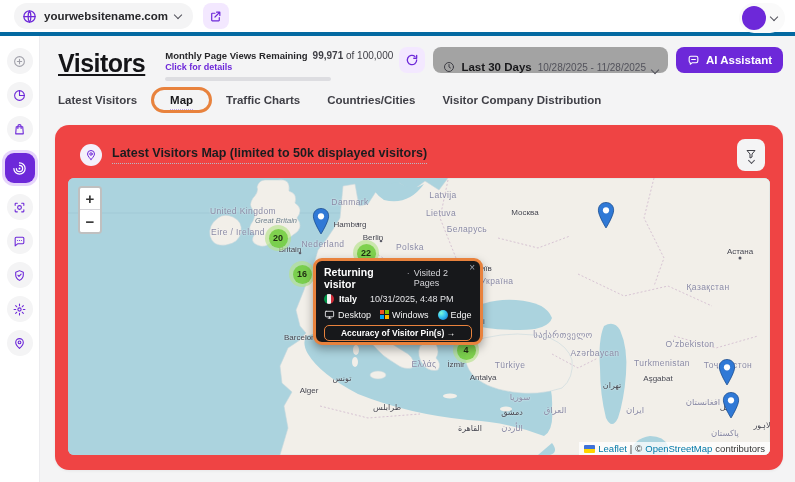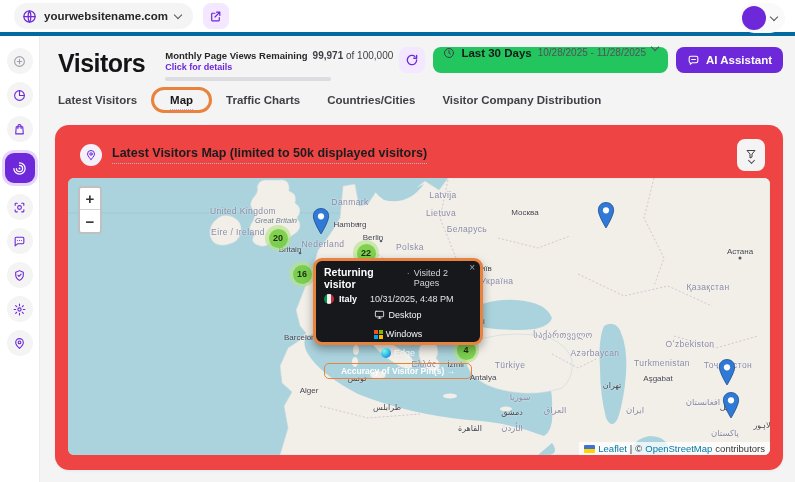--- a/index.html
+++ b/index.html
@@ -29,33 +29,33 @@
     background:#fff; border-right:1px solid #ececef; display:flex; flex-direction:column;
     align-items:center; padding-top:12px; gap:8px; z-index:20;}
   .side-item { width:26px; height:26px; border-radius:50%; background:#f4f4f5;
     display:flex; align-items:center; justify-content:center; color:var(--accent,#6d28d9); cursor:pointer; flex:none;}
   .side-item.muted { color:#a1a1aa; }
   .side-item.active { width:30px; height:30px; border-radius:9px; background:var(--accent,#6d28d9);
     color:#fff; box-shadow:0 0 0 3px #e6d5fb; margin:3px 0;}
 
   
   .page-header { position:absolute; left:58px; top:44px; right:12px; height:42px; display:flex; align-items:flex-start;}
-  .page-title { font-size:25px; font-weight:800; letter-spacing:-0.5px; color:#141417; margin-top:5px;}
+  .page-title { font-size:25px; font-weight:800; letter-spacing:-0.5px; color:#141417; margin-top:5px;text-decoration:underline;}
   .quota { margin-left:20px; margin-top:6px; width:168px; }
   .quota-top { display:flex; align-items:baseline; }
   .quota-label { font-size:9.5px; font-weight:700; color:#27272a; white-space:nowrap;}
   .quota-value { font-size:10px; color:#3f3f46; margin-left:5px; white-space:nowrap;}
   .quota-value b { font-weight:700; }
   .quota-link { font-size:9px; font-weight:600; color:var(--accent,#6d28d9); cursor:pointer; margin-top:1px;}
   .quota-bar { margin-top:5px; width:166px; height:4px; border-radius:2px; background:#e7e7ea; overflow:hidden;}
   .quota-fill { height:100%; background:#dddde1; border-radius:2px;}
   .hdr-controls { margin-left:auto; display:flex; align-items:center; gap:8px; margin-top:3px;}
   .refresh-btn { width:26px; height:26px; border-radius:8px; background:var(--accent-light,#f3e8ff);
     color:var(--accent,#6d28d9); display:flex; align-items:center; justify-content:center; cursor:pointer;}
-  .date-pill { height:26px; border-radius:8px; background:#22c55e; display:flex; align-items:flex-start;
+  .date-pill { height:26px; border-radius:8px; background:#a3a3a3; display:flex; align-items:flex-end;
     gap:6px; padding:0 10px; cursor:pointer;}
   .date-pill .preset { font-size:11.5px; font-weight:700; color:#18181b; white-space:nowrap;}
   .date-pill .range { font-size:10px; color:#52525b; white-space:nowrap;}
   .date-pill .icon { color:#3f3f46; }
   .ai-btn { height:26px; border-radius:8px; background:var(--accent,#6d28d9); color:#fff;
     display:flex; align-items:center; gap:6px; padding:0 11px; cursor:pointer;}
   .ai-btn .lbl { font-size:11.5px; font-weight:700; white-space:nowrap;}
 
   
   .tabs { position:absolute; left:58px; top:94px; display:flex; gap:27px; align-items:center; z-index:5;}
@@ -111,21 +111,21 @@
   .vt-row1 { display:flex; align-items:baseline; gap:4px;}
   .vt-title { font-size:10.5px; font-weight:700;}
   .vt-dot { font-size:9px; color:#a1a1aa;}
   .vt-sub { font-size:9px; color:#d4d4d8;}
   .vt-close { position:absolute; right:5px; top:1px; font-size:10px; color:#9ca3af; cursor:pointer;}
   .vt-row2 { display:flex; align-items:center; gap:5px; margin-top:4px;}
   .it-flag { width:10px; height:10px; border-radius:50%; flex:none;
     background:linear-gradient(90deg,#009246 33%,#f4f4f4 33% 66%,#ce2b37 66%);}
   .vt-country { font-size:9px; font-weight:700;}
   .vt-dt { font-size:9px; color:#e4e4e7; margin-left:8px;}
-  .vt-row3 { display:flex; align-items:center; gap:9px; margin-top:5px;flex-direction:column;}
+  .vt-row3 { display:flex; align-items:center; gap:9px; margin-top:5px;}
   .vt-item { display:flex; align-items:center; gap:3px; font-size:9px; color:#f4f4f5;}
   .win-logo { width:9px; height:9px; display:grid; grid-template-columns:1fr 1fr; gap:1px; flex:none;}
   .win-logo i { display:block; }
   .win-logo i:nth-child(1){background:#f25022}.win-logo i:nth-child(2){background:#7fba00}
   .win-logo i:nth-child(3){background:#00a4ef}.win-logo i:nth-child(4){background:#ffb900}
   .edge-logo { width:10px; height:10px; border-radius:50%; flex:none;
     background:radial-gradient(circle at 32% 30%, #7df9d7 0%, #35c1f1 45%, #0b67c2 100%);}
   .vt-cta { margin-top:5px; border:1.5px solid var(--orange,#e8823d); border-radius:5px;
     text-align:center; font-size:8.5px; font-weight:700; color:#fff; padding:2px 0; cursor:pointer;
     background:transparent; width:100%;}
@@ -429,21 +429,21 @@
       <span class="mlabel country" style="left: 429px; top: 103px;">Україна</span>
       <span class="mlabel city" style="left: 234px; top: 159px;">Barcelona</span>
       <span class="mlabel country" style="left: 306px; top: 163px;">Italia</span>
       <span class="mlabel city" style="left: 400px; top: 143px;">Bucureşti</span>
       <span class="mlabel country" style="left: 382px; top: 156px;">България</span>
       <span class="mlabel country" style="left: 356px; top: 186px;">Ελλάς</span>
       <span class="mlabel city" style="left: 388px; top: 186px;">İzmir</span>
       <span class="mlabel country" style="left: 442px; top: 187px;">Türkiye</span>
       <span class="mlabel city" style="left: 415px; top: 199px;">Antalya</span>
       <span class="mlabel city" style="left: 241px; top: 212px;">Alger</span>
-      <span class="mlabel city" style="left: 289px; top: 200px; text-align: right;">تونس</span>
+      <span class="mlabel city" style="left: 274px; top: 200px; text-align: right;">تونس</span>
       <span class="mlabel city" style="left: 319px; top: 229px;">طرابلس</span>
       <span class="mlabel city" style="left: 402px; top: 250px;">القاهرة</span>
       <span class="mlabel country" style="left: 452px; top: 219px;">سوريا</span>
       <span class="mlabel city" style="left: 444px; top: 234px;">دمشق</span>
       <span class="mlabel country" style="left: 444px; top: 250px;">الأردن</span>
       <span class="mlabel country" style="left: 487px; top: 232px;">العراق</span>
       <span class="mlabel city" style="left: 544px; top: 207px;">تهران</span>
       <span class="mlabel country" style="left: 567px; top: 232px;">ایران</span>
       <span class="mlabel country" style="left: 495px; top: 157px;">საქართველო</span>
       <span class="mlabel country" style="left: 527px; top: 175px;">Azərbaycan</span>

